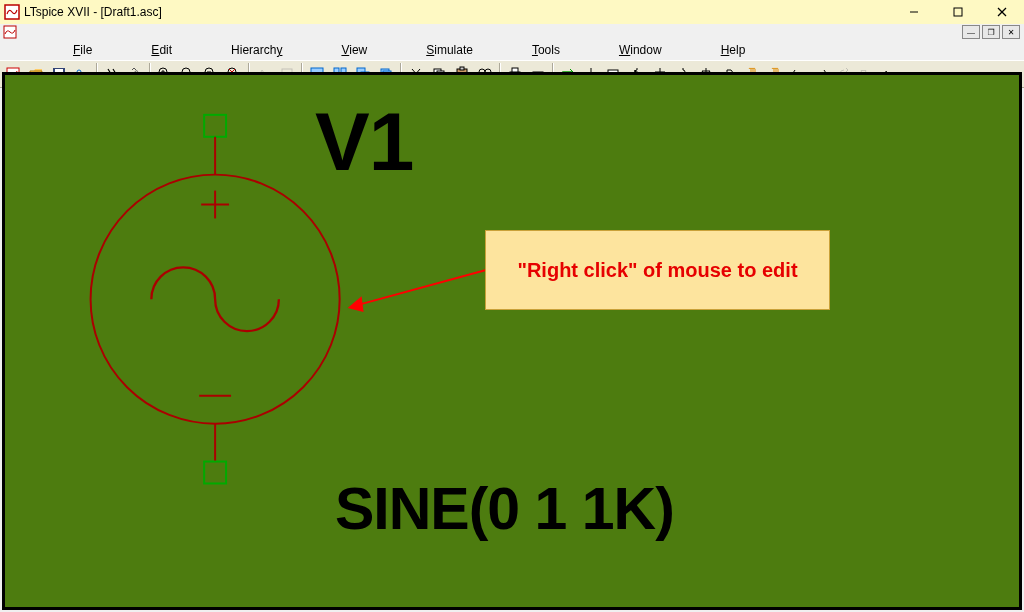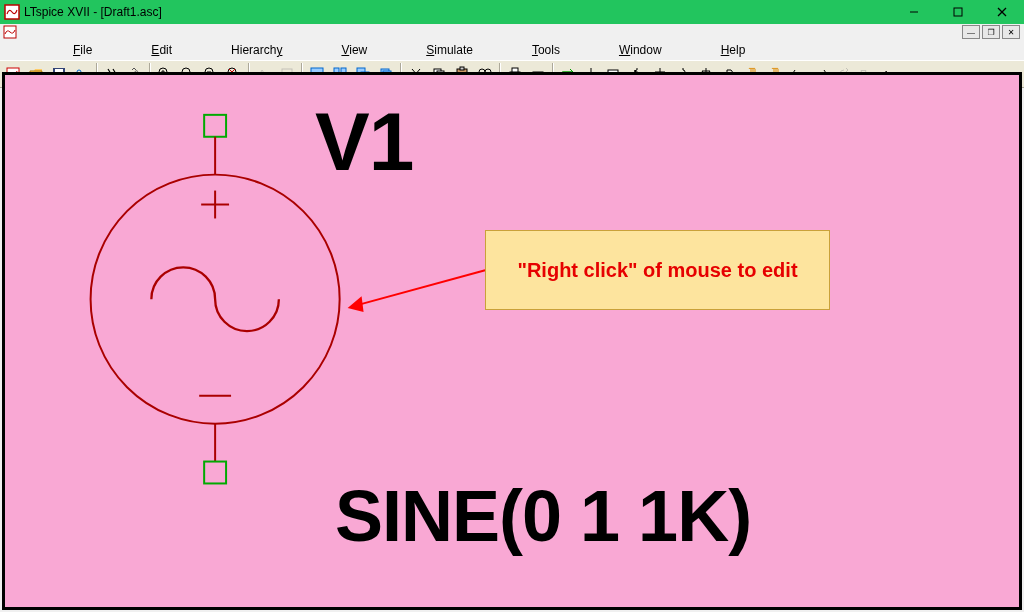--- a/index.html
+++ b/index.html
@@ -1,19 +1,19 @@
 <!DOCTYPE html>
 <html><head>
 <meta charset="utf-8">
 <style>
   * { box-sizing: border-box; margin: 0; padding: 0; }
   body { font-family: "Segoe UI", Tahoma, sans-serif; font-size: 12px; background: #f0f0f0; width: 1024px; height: 612px; overflow: hidden; position: relative; }
 
   
-  .titlebar { height: 24px; background: #22c55e; display: flex; align-items: center; padding: 0 4px; position: relative; justify-content: space-between; }
+  .titlebar { height: 24px; background: #fef9c3; display: flex; align-items: center; padding: 0 4px; position: relative; justify-content: space-between; }
   .titlebar .app-icon { width: 16px; height: 16px; margin-right: 4px; }
   .titlebar .title { font-size: 12px; flex: 1; color: #000; }
   .win-controls { position: absolute; right: 0; top: 0; height: 24px; display: flex; }
   .win-btn { width: 44px; height: 24px; display: flex; align-items: center; justify-content: center; font-size: 10px; }
   .win-btn:last-child { width: 44px; }
 
   
   .titlebar2 { height: 16px; display: flex; align-items: center; justify-content: flex-end; padding-right: 4px; gap: 2px; }
   .mini-btn { width: 18px; height: 14px; border: 1px solid #888; background: #e8e8e8; font-size: 8px; display: inline-flex; align-items: center; justify-content: center; }
   .doc-icon { position: absolute; left: 3px; top: 25px; width: 14px; height: 14px; }
@@ -22,30 +22,30 @@
   .menubar { height: 20px; display: flex; align-items: center; padding-left: 22px; gap: 2px; }
   .menu-item { padding: 2px 6px; cursor: default; margin-left: 45px; }
   .menu-item u { text-decoration: underline; }
 
   
   .toolbar { height: 28px; background: #ece9d8; border-top: 1px solid #fff; border-bottom: 1px solid #aca899; display: flex; align-items: center; padding: 0 2px; gap: 1px; }
   .tool-btn { width: 22px; height: 22px; display: flex; align-items: center; justify-content: center; border: 1px solid transparent; }
   .tool-sep { width: 2px; height: 22px; border-left: 1px solid #aca899; border-right: 1px solid #fff; margin: 0 2px; }
 
   
-  .canvas { position: absolute; left: 2px; right: 2px; top: 72px; bottom: 2px; background: #f9a8d4; border: 3px solid #000; overflow: hidden; padding-left: 24px; }
+  .canvas { position: absolute; left: 2px; right: 2px; top: 72px; bottom: 2px; background: #4d7c0f; border: 3px solid #000; overflow: hidden; padding-left: 24px; }
   .dotgrid { position: absolute; inset: 0; background-image: radial-gradient(circle, #777 0.6px, transparent 0.6px); background-size: 42px 42px; background-position: 36px 6px; }
 
   
   .schem-svg { position: absolute; left: 0; top: 0; width: 100%; height: 100%; }
 
   
   .big-label { position: absolute; font-weight: 900; color: #000; font-family: Arial, sans-serif; letter-spacing: -1px; }
   .v1 { left: 310px; top: 20px; font-size: 82px; }
-  .sine { left: 330px; top: 400px; font-size: 72px; white-space: nowrap; }
+  .sine { left: 330px; top: 400px; font-size: 59px; white-space: nowrap; }
 
   
   .callout { position: absolute; left: 480px; top: 155px; width: 345px; height: 80px; background: #fde49e; border: 1.5px solid #c9a13a; display: flex; align-items: center; justify-content: center; }
   .callout-text { color: #e60000; font-weight: 700; font-size: 20px; font-family: Arial, sans-serif; }
 
 </style>
 </head>
 <body>
 
 <div class="titlebar">

